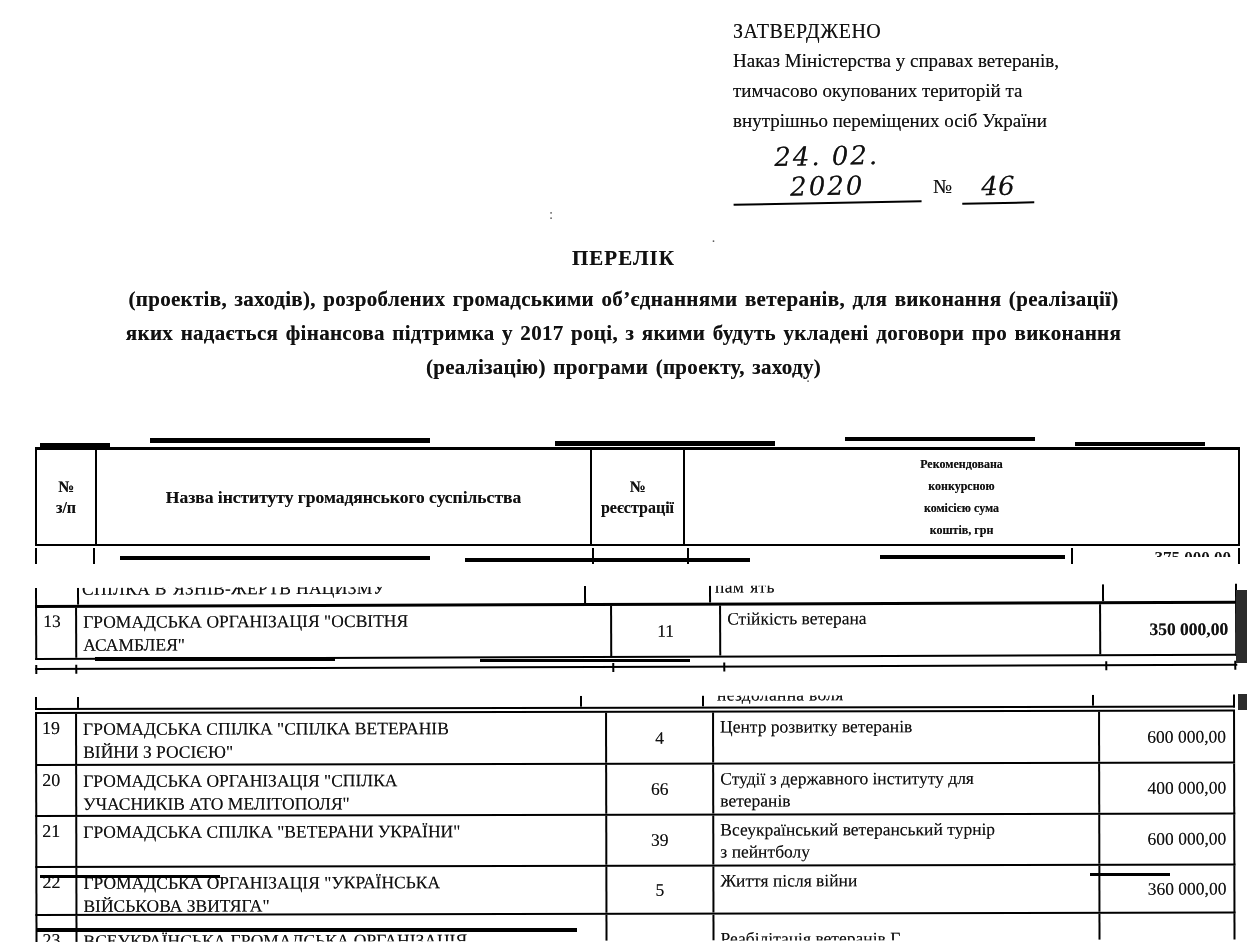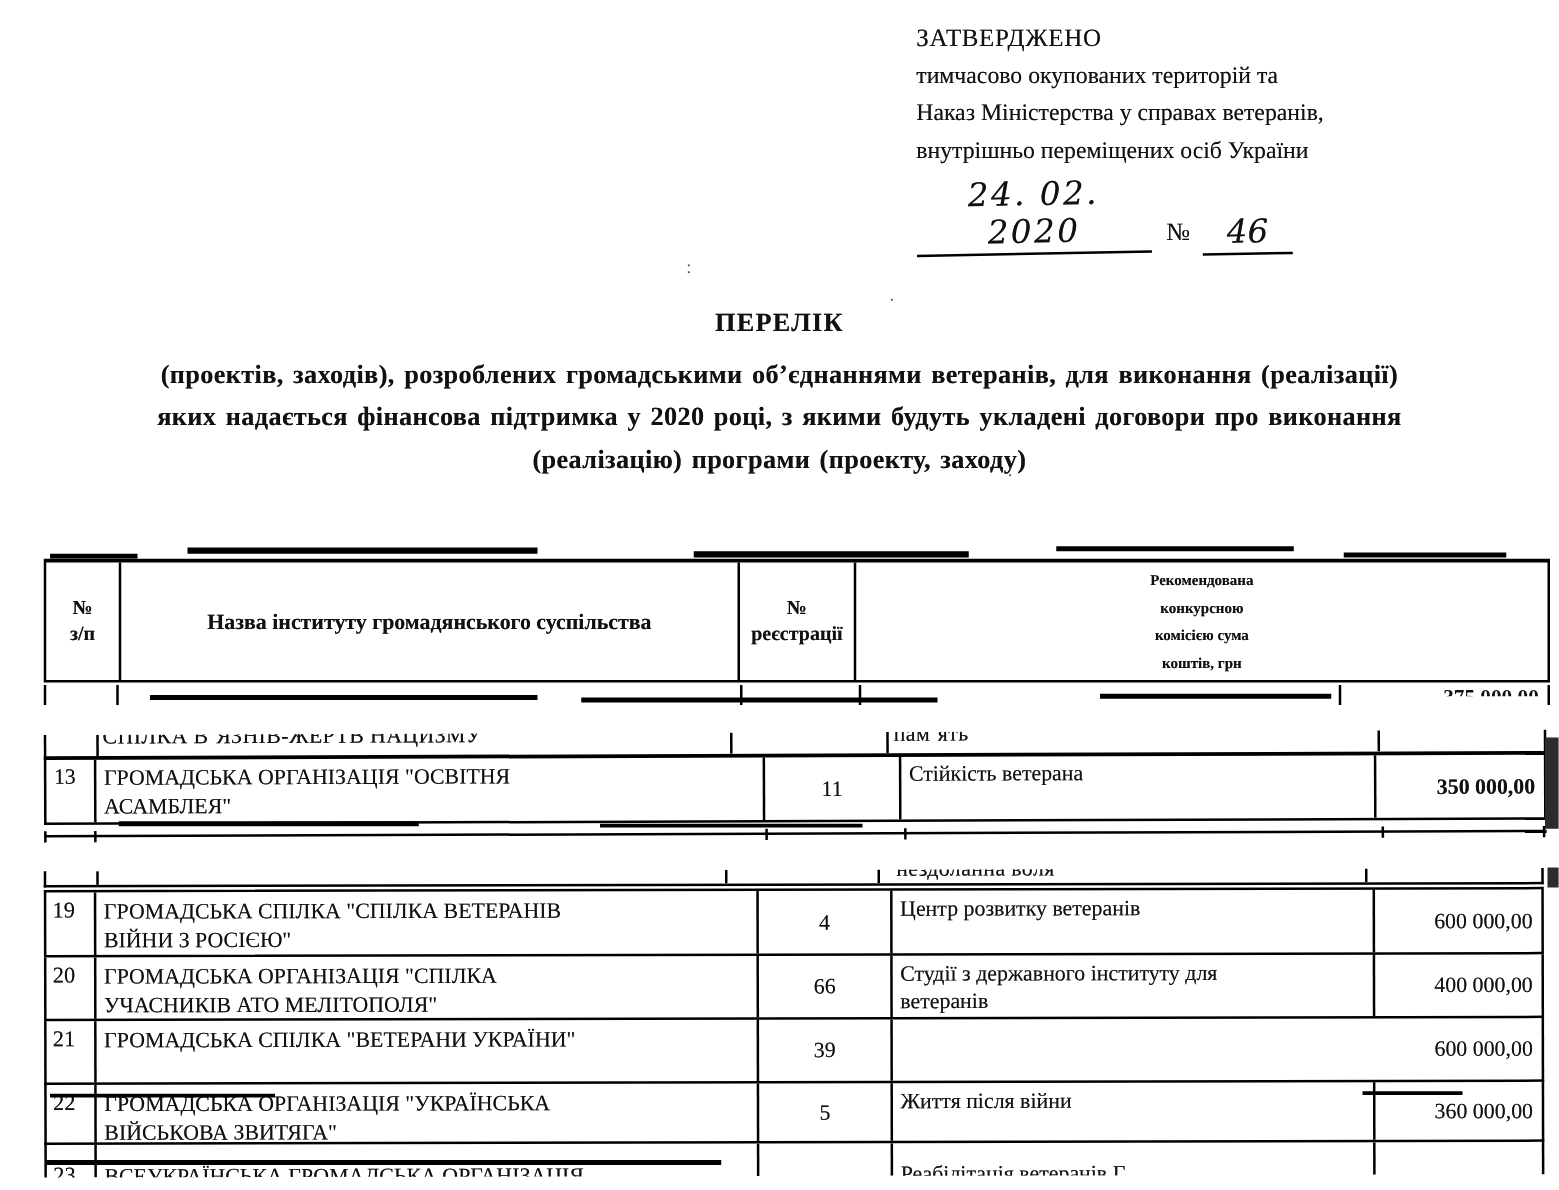--- a/index.html
+++ b/index.html
@@ -82,34 +82,34 @@
   
   .seg{position:absolute;background:#000;}
   .darkband{position:absolute;background:#2c2c2c;}
   .speck{position:absolute;color:#444;font-size:15px;opacity:.85;}
 </style>
 </head>
 <body>
 
 <div class="abs ink" id="approval">
   <div class="appr-title">ЗАТВЕРДЖЕНО</div>
+  <div>Наказ  Міністерства у справах ветеранів,</div>
   <div>тимчасово окупованих територій та</div>
-  <div>Наказ  Міністерства у справах ветеранів,</div>
   <div>внутрішньо переміщених осіб України</div>
   <div class="hw-row">
     <span class="hw-date">24. 02. 2020</span>
     <span class="no-sign">№</span>
     <span class="hw-num">46</span>
   </div>
 </div>
 
 <div class="abs ink" id="doc-title">ПЕРЕЛІК</div>
 <div class="abs ink" id="subtitle">
   <div>(проектів, заходів), розроблених  громадськими об’єднаннями ветеранів, для виконання (реалізації)</div>
-  <div>яких надається фінансова підтримка у 2020 році, з якими будуть укладені договори про виконання</div>
+  <div>яких надається фінансова підтримка у 2017 році, з якими будуть укладені договори про виконання</div>
   <div>(реалізацію) програми (проекту, заходу)</div>
 </div>
 
 <div class="speck" style="left:549px;top:206px;">:</div>
 <div class="speck" style="left:711px;top:233px;">·</div>
 <div class="speck" style="left:806px;top:369px;">:</div>
 
 <div class="seg" style="left:150px;top:438px;width:280px;height:5px;"></div>
 <div class="seg" style="left:555px;top:441px;width:220px;height:5px;"></div>
 <div class="seg" style="left:845px;top:437px;width:190px;height:4px;"></div>
@@ -205,20 +205,22 @@
     <div class="c3">66</div>
     <div class="c4">Студії з державного інституту для
 ветеранів</div>
     <div class="c5">400 000,00</div>
   </div>
 
   <div class="crow r21">
     <div class="c1">21</div>
     <div class="c2">ГРОМАДСЬКА СПІЛКА "ВЕТЕРАНИ УКРАЇНИ"</div>
     <div class="c3">39</div>
+    <div class="c4">Всеукраїнський ветеранський турнір
+з пейнтболу</div>
     <div class="c5">600 000,00</div>
   </div>
 
   <div class="crow r22">
     <div class="c1">22</div>
     <div class="c2">ГРОМАДСЬКА ОРГАНІЗАЦІЯ "УКРАЇНСЬКА
 ВІЙСЬКОВА ЗВИТЯГА"</div>
     <div class="c3">5</div>
     <div class="c4">Життя після війни</div>
     <div class="c5">360 000,00</div>

